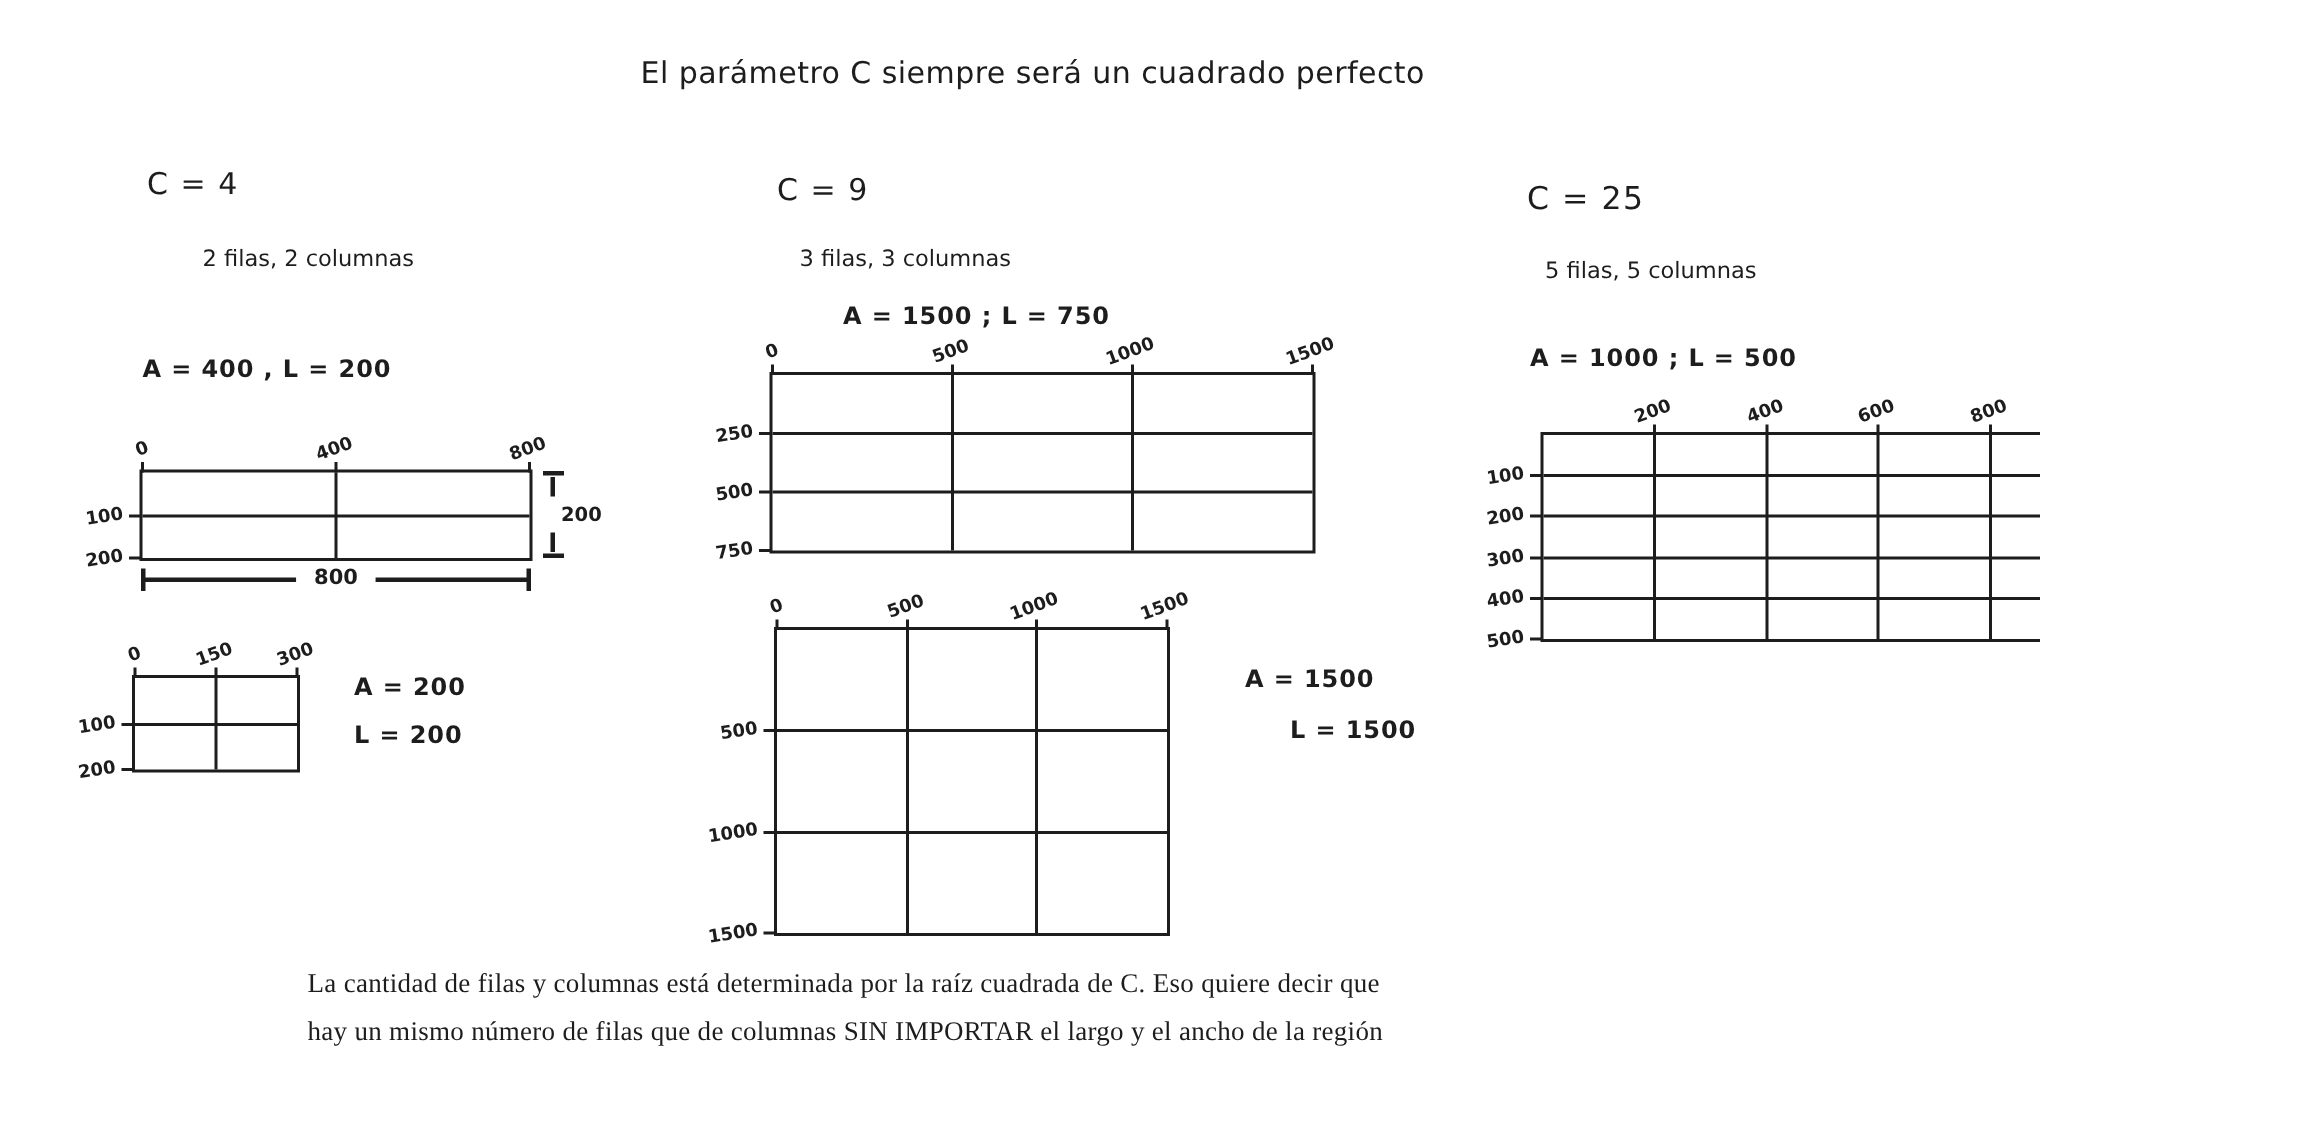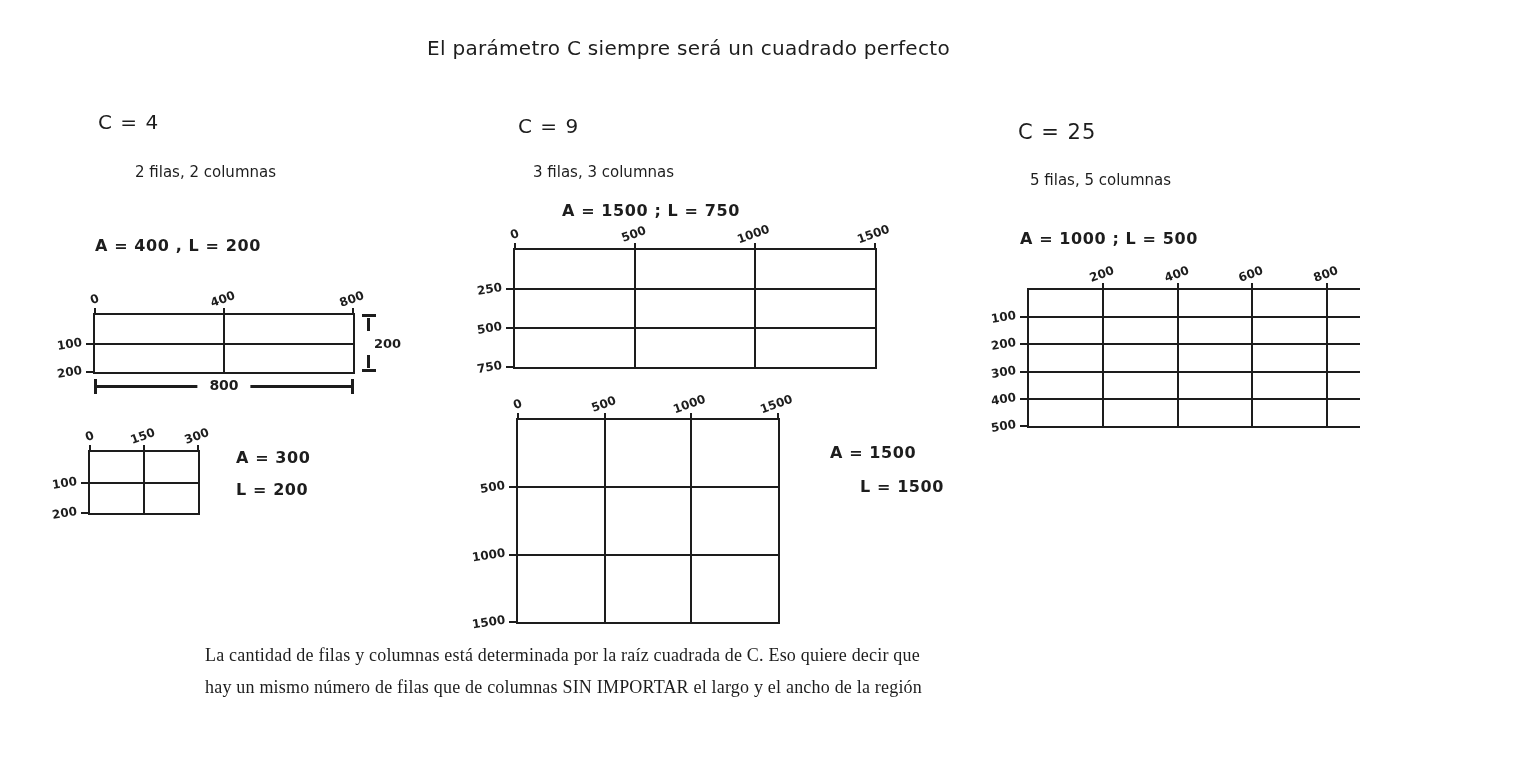--- a/index.html
+++ b/index.html
@@ -87,21 +87,21 @@
       <div class="dash-top" style="left: 50%;"></div>
       <div class="tick tick-top" style="left: 50%;">150</div>
       <div class="dash-top" style="left: 100%;"></div>
       <div class="tick tick-top" style="left: 100%;">300</div>
       <div class="hline" style="top: 50%;"></div>
       <div class="dash-left" style="top: 50%;"></div>
       <div class="tick tick-left" style="top: 50%;">100</div>
       <div class="dash-left" style="top: 100%;"></div>
       <div class="tick tick-left" style="top: 100%;">200</div>
     </div>
-  <div class="txt formula" style="left:236px; top:448px;">A = 300</div>
+  <div class="txt formula" style="left:236px; top:448px;">A = 200</div>
   <div class="txt formula" style="left:236px; top:480px;">L = 200</div>
 
   <div class="txt heading" style="left:518px; top:114px;">C = 9</div>
   <div class="txt subheading" style="left:533px; top:163px;">3 filas, 3 columnas</div>
   <div class="txt formula" style="left:562px; top:201px;">A = 1500 ;   L = 750</div>
 
   <div class="grid" style="left:513px; top:248px; width:364px; height:121px;">
       <div class="dash-top" style="left: 0%;"></div>
       <div class="tick tick-top" style="left: 0%;">0</div>
       <div class="vline" style="left: 33.3333%;"></div>

